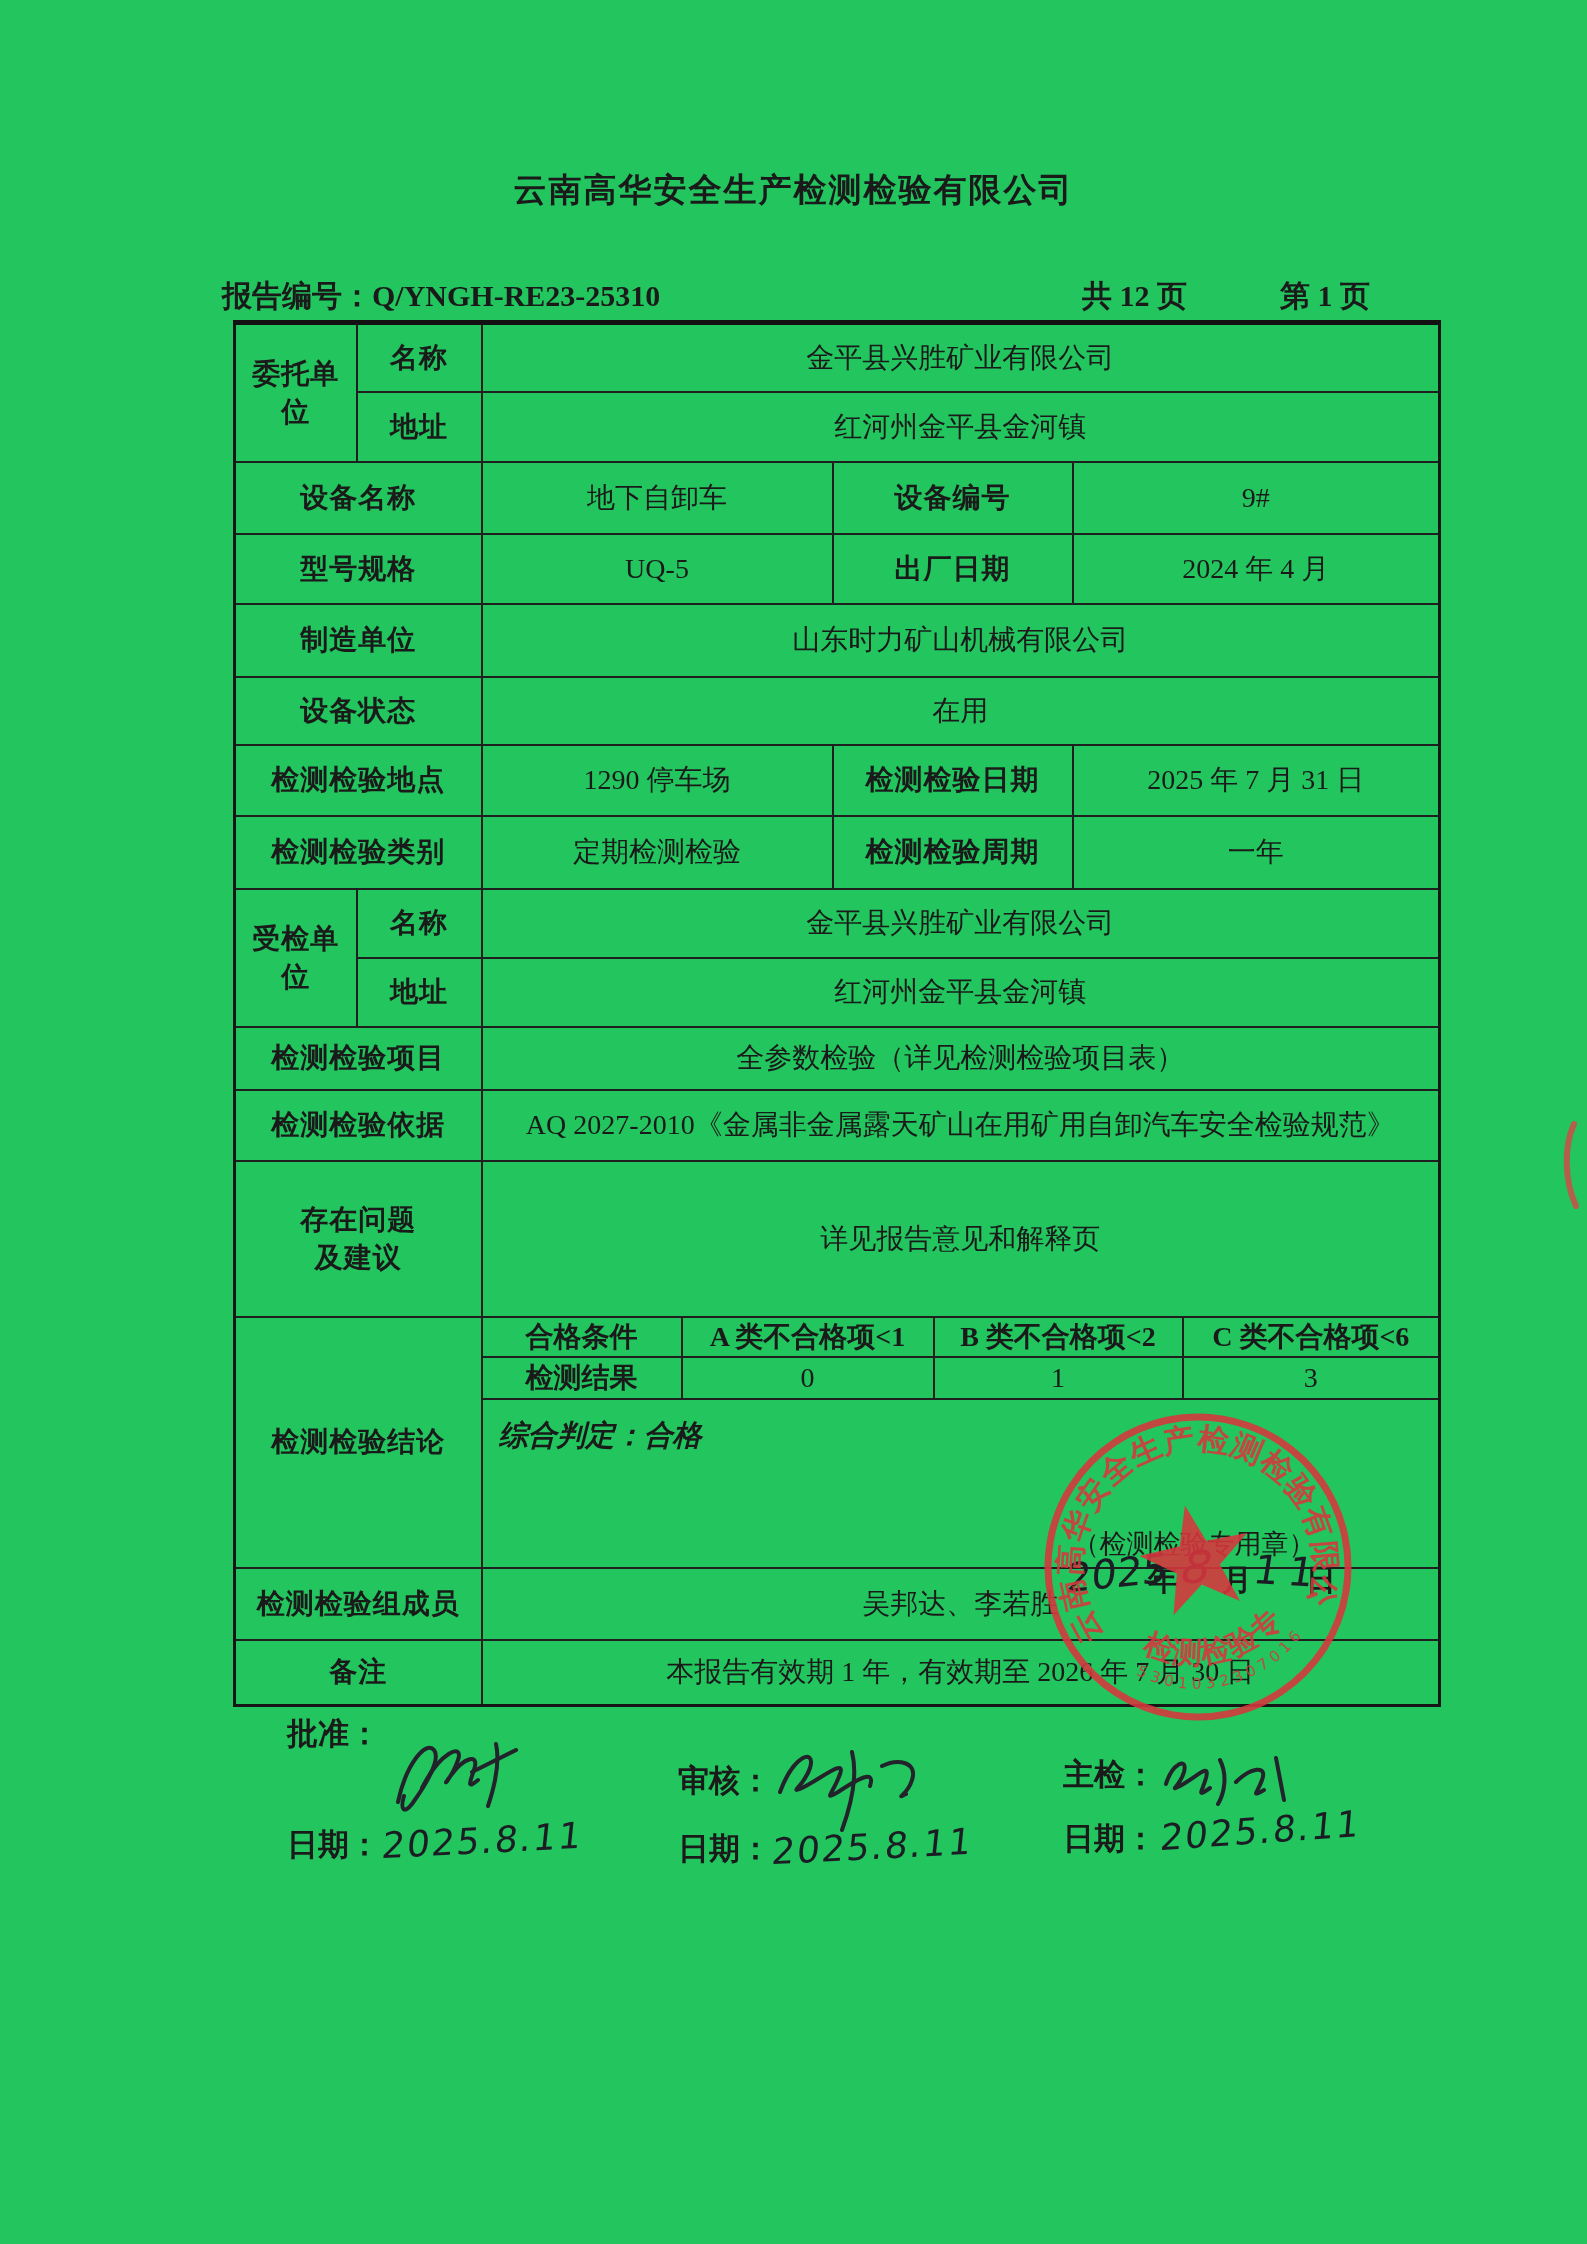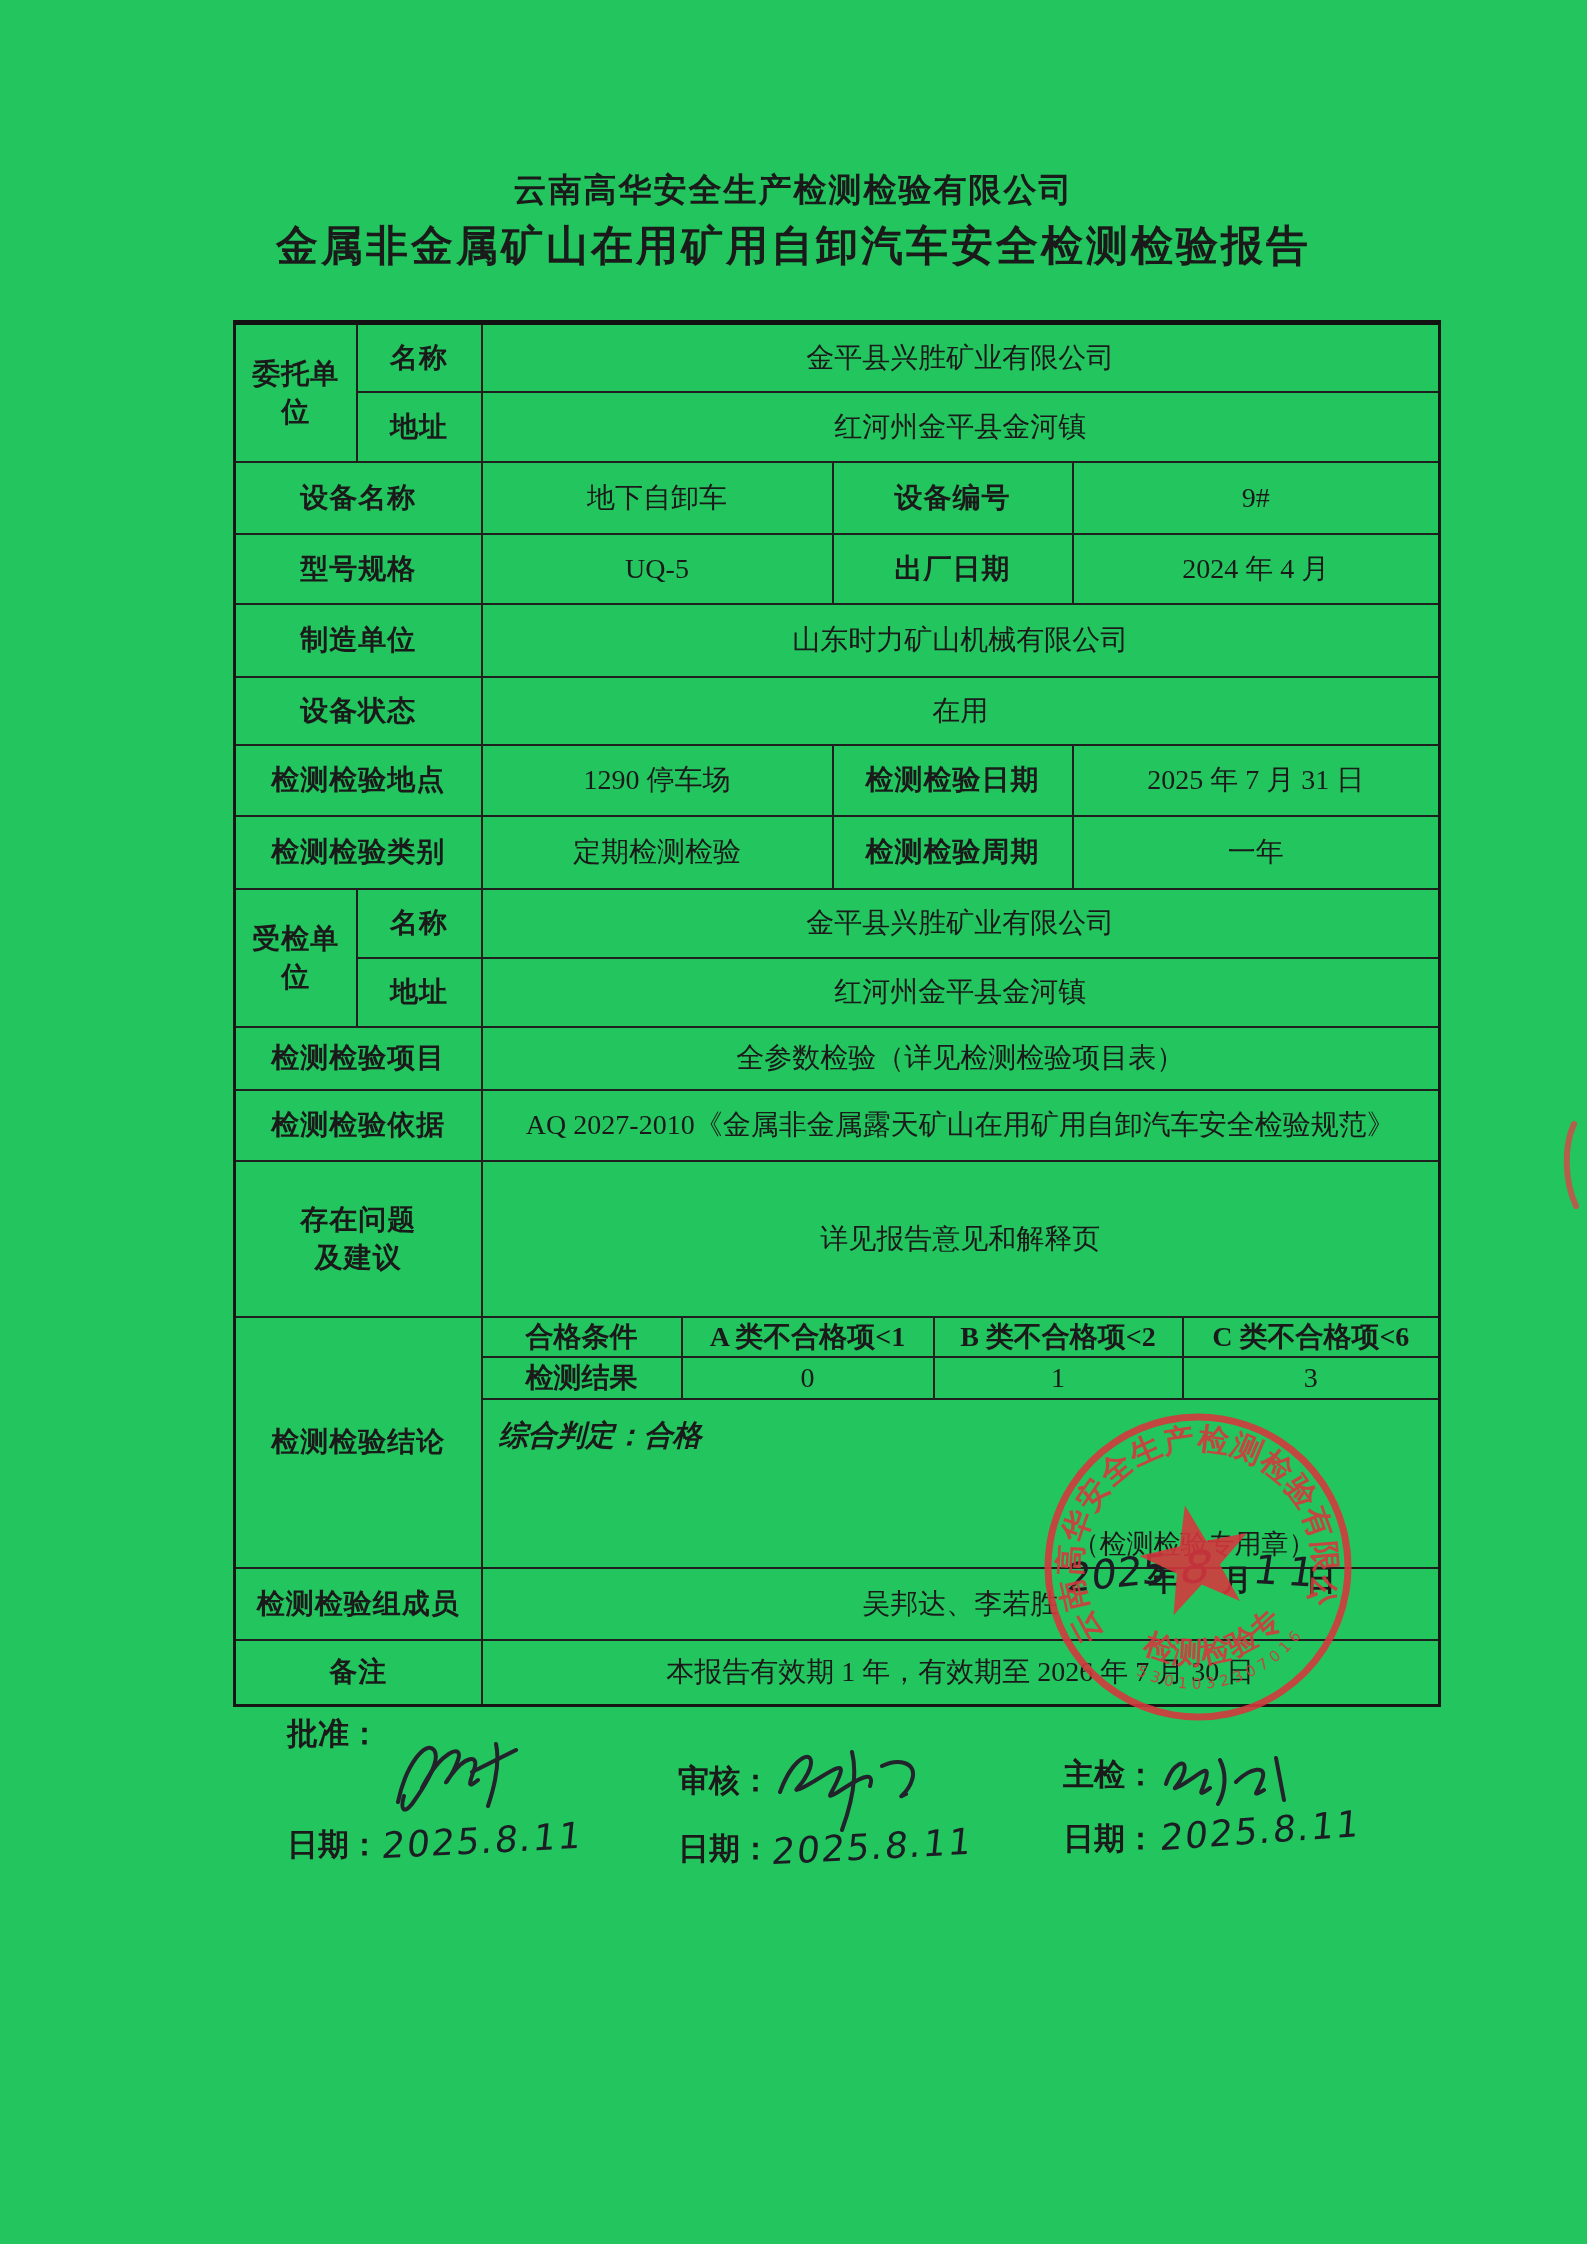--- a/index.html
+++ b/index.html
@@ -52,22 +52,26 @@
   .sig-label{font-size:31px;font-weight:700;}
   .hand-date{font-size:36px;letter-spacing:2px;transform:rotate(-3deg) skewX(-9deg);}
   .sig-svg path{fill:none;stroke:#23232b;stroke-width:4;stroke-linecap:round;}
 </style>
 </head>
 <body>
 
 <div class="page">
 
   <div class="abs company center">云南高华安全生产检测检验有限公司</div>
-  <div class="abs doctitle center">金属非金属矿山在用矿用自卸汽车安全检测检验报告</div>
-
+
+  <div class="abs report-line">
+    <span><span>报告编号：</span><span>Q/YNGH-RE23-25310</span></span>
+    <span class="pages-total">共 12 页</span>
+    <span class="page-current">第 1 页</span>
+  </div>
 
   <table class="main">
     <colgroup>
       <col style="width:122px">
         <col style="width:125px">
         <col style="width:200px">
         <col style="width:151px">
       <col style="width:101px">
         <col style="width:139px">
         <col style="width:110px">

